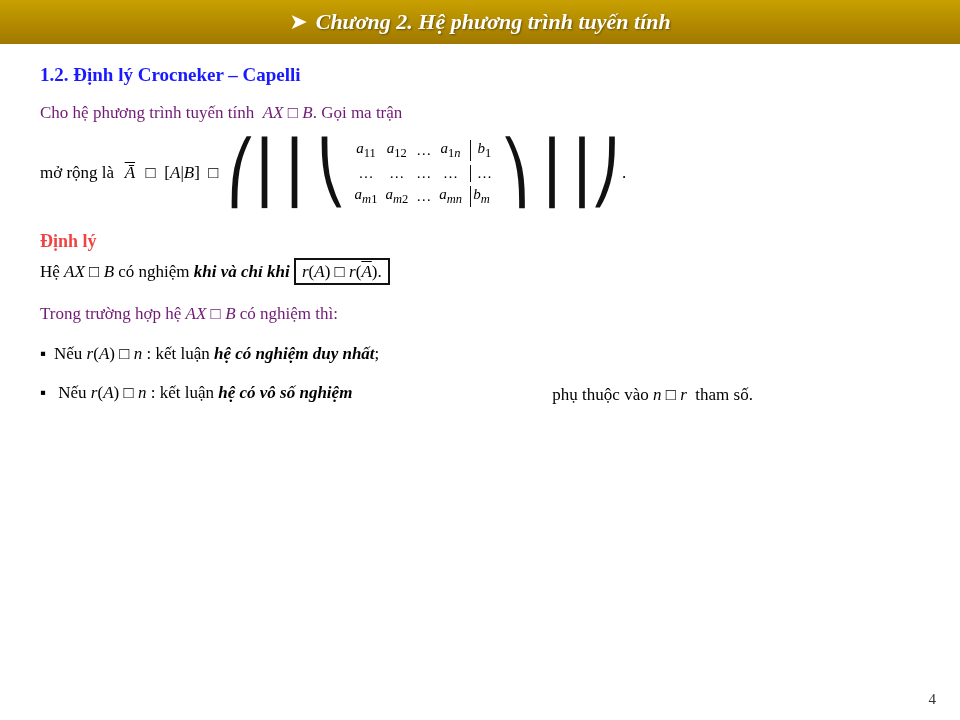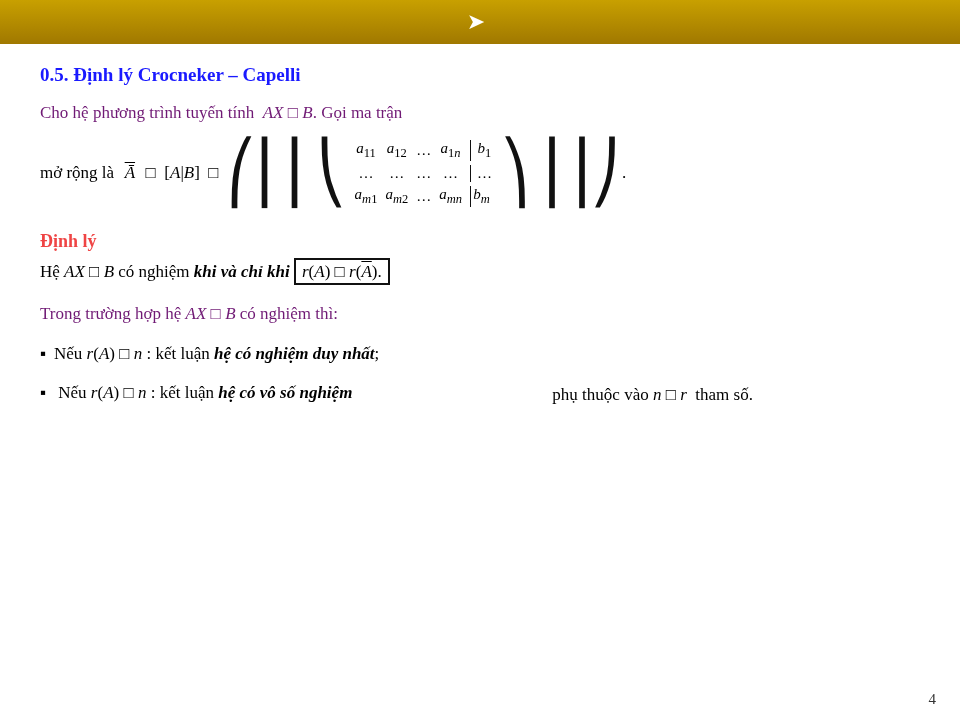--- a/index.html
+++ b/index.html
@@ -146,26 +146,27 @@
       color: #333;
     }
   </style>
 </head>
 <body>
 
 <div class="slide">
 
   <div class="header">
     <span class="header-arrow">➤</span>
+    <span class="header-text">Chương 2. Hệ phương trình tuyến tính</span>
   </div>
 
   <div class="content">
 
     <div class="section-title">
-      <span>0.5.</span>
+      <span>1.2.</span>
       <span> Định lý Crocneker – Capelli</span>
     </div>
 
     <div class="paragraph">
       <span>Cho hệ phương trình tuyến tính</span>
       &nbsp;<span><i>AX</i> □ <i>B</i></span><span>. Gọi ma trận</span>
     </div>
 
     <div class="matrix-section">
       <span class="matrix-label">

